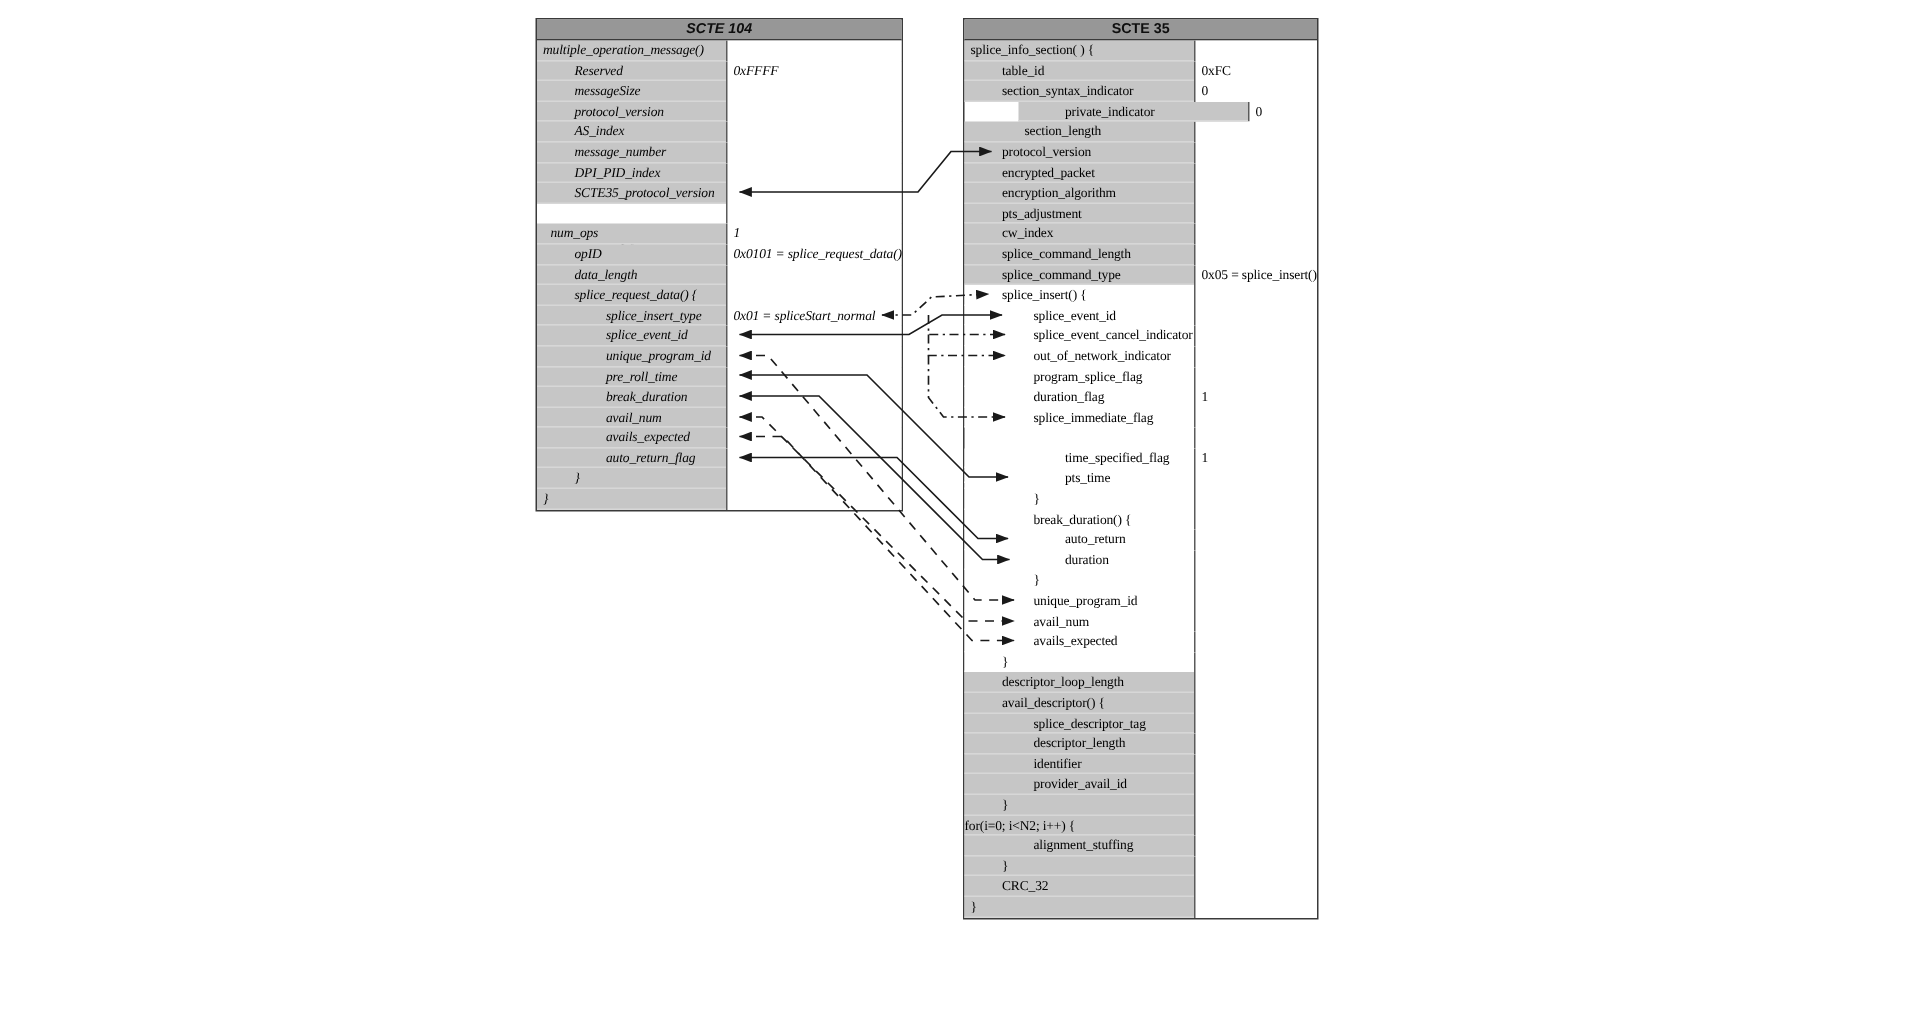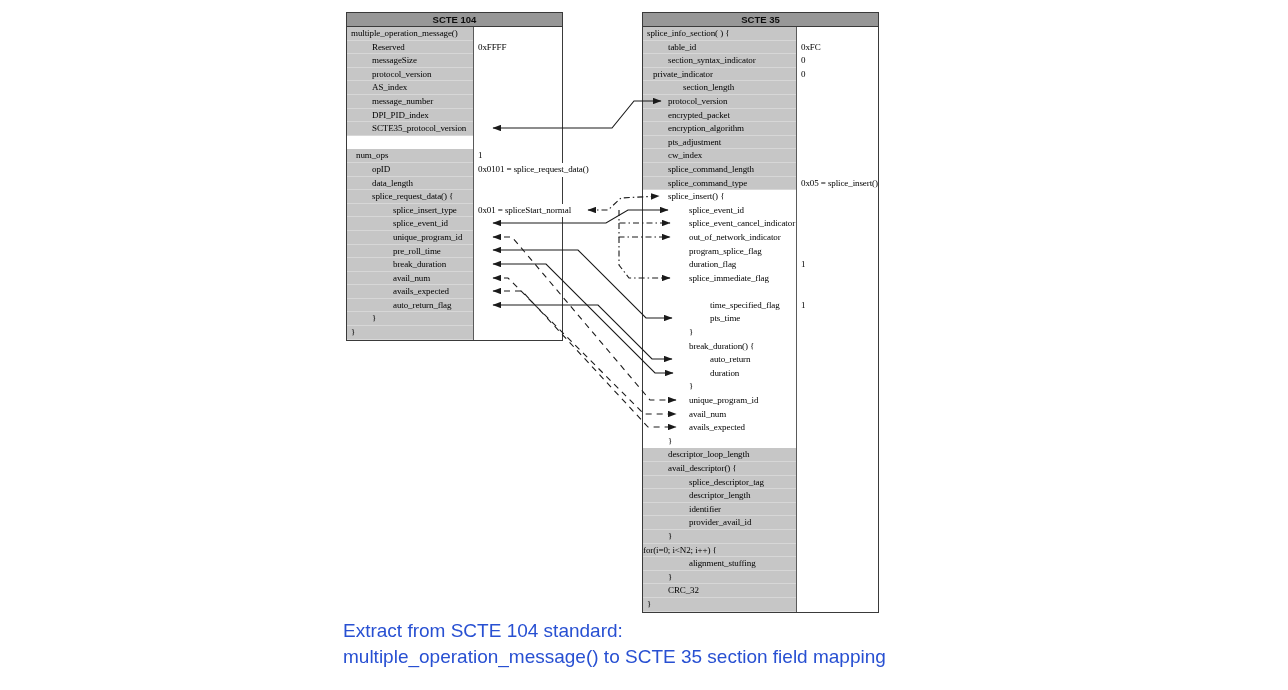--- a/index.html
+++ b/index.html
@@ -13,21 +13,21 @@
   }
   html,body{margin:0;padding:0;background:#ffffff;}
   .canvas{
     position:relative;width:1288px;height:690px;background:#ffffff;overflow:hidden;
     font-family:"Liberation Serif", serif;
   }
   .ftable{
     position:absolute;top:12px;border:1px solid var(--border-dark);
     background:#ffffff;box-sizing:border-box;
   }
-  .ftable-left{left:346px;width:217px;}
+  .ftable-left{left:357px;width:245px;font-style:italic;}
   .ftable-right{left:642px;width:237px;}
   .ftable-header{
     height:14px;line-height:14px;text-align:center;
     background:var(--gray-header);border-bottom:1px solid var(--border-dark);
     font-family:"Liberation Sans", sans-serif;font-size:9.5px;font-weight:bold;color:#0e0e0e;
     box-sizing:border-box;
   }
   .frow{display:flex;height:13.6px;box-sizing:border-box;}
   .cell-name{
     position:relative;box-sizing:border-box;white-space:nowrap;overflow:visible;
@@ -168,21 +168,21 @@
         </div>
         <div class="frow">
           <div class="cell-name" style="padding-left: 25px;">table_id</div>
           <div class="cell-value">0xFC</div>
         </div>
         <div class="frow">
           <div class="cell-name" style="padding-left: 25px;">section_syntax_indicator</div>
           <div class="cell-value">0</div>
         </div>
         <div class="frow">
-          <div class="cell-name" style="padding-left: 10px;">private_indicator</div>
+          <div class="cell-name" style="padding-left: 31px; margin-left: 36px;">private_indicator</div>
           <div class="cell-value">0</div>
         </div>
         <div class="frow">
           <div class="cell-name" style="padding-left: 40px;">section_length</div>
           <div class="cell-value"></div>
         </div>
         <div class="frow">
           <div class="cell-name" style="padding-left: 25px;">protocol_version</div>
           <div class="cell-value"></div>
         </div>
@@ -352,18 +352,14 @@
         <polyline points="619,237 619,265 629,278 670,278" class="st-dashdot" marker-end="url(#arrow)"></polyline>
         <polyline points="493,250 578,250 646,318 672,318" class="st-solid" marker-start="url(#arrow)" marker-end="url(#arrow)"></polyline>
         <polyline points="493,264 546,264 655,373 673,373" class="st-solid" marker-start="url(#arrow)" marker-end="url(#arrow)"></polyline>
         <polyline points="493,305 598,305 652,359 672,359" class="st-solid" marker-start="url(#arrow)" marker-end="url(#arrow)"></polyline>
         <polyline points="493,237 512,237 650,400 676,400" class="st-dashed" marker-start="url(#arrow)" marker-end="url(#arrow)"></polyline>
         <polyline points="493,278 508,278 644,414 676,414" class="st-dashed" marker-start="url(#arrow)" marker-end="url(#arrow)"></polyline>
         <polyline points="493,291 522,291 648,427 676,427" class="st-dashed" marker-start="url(#arrow)" marker-end="url(#arrow)"></polyline>
       </g>
   </svg>
 
-  <div class="caption">
-    <div>Extract from SCTE 104 standard:</div>
-    <div>multiple_operation_message() to SCTE 35 section field mapping</div>
-  </div>
 
 </div>
 
 </body></html>

